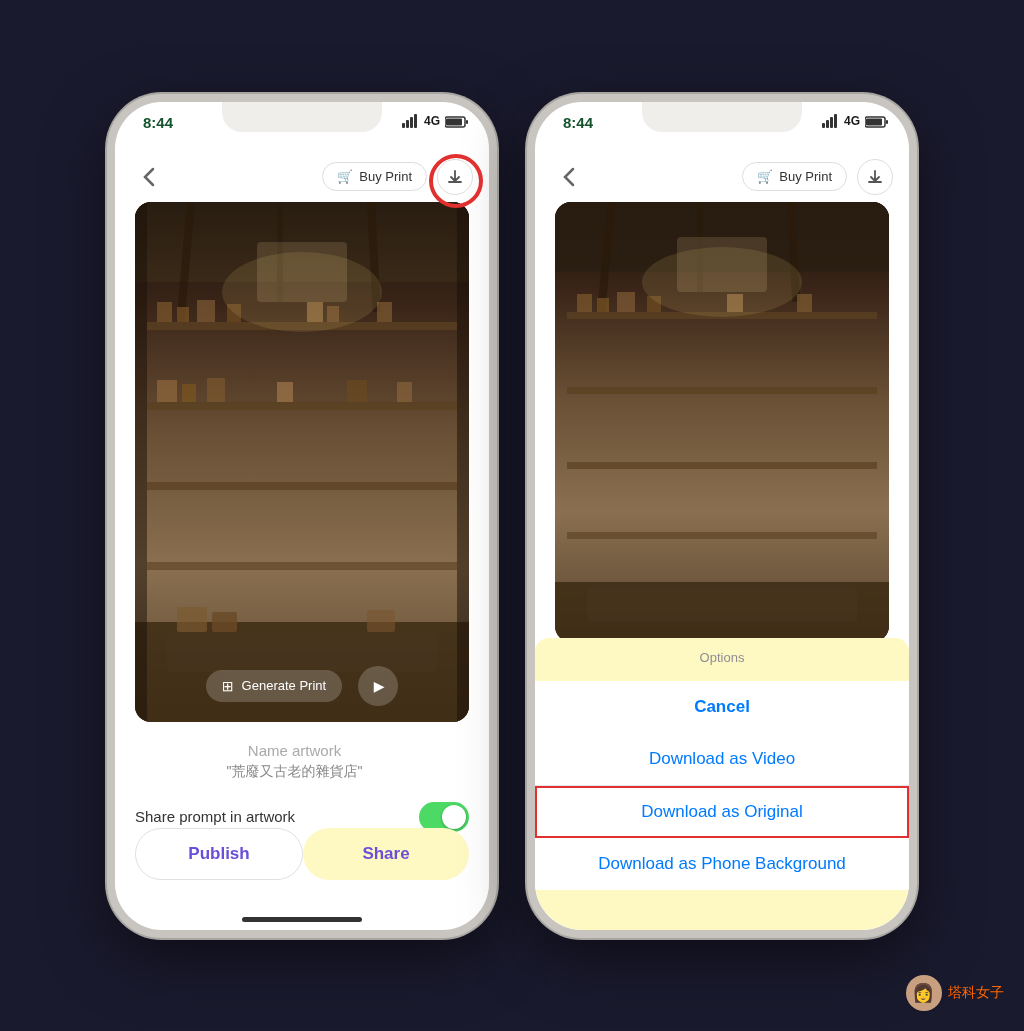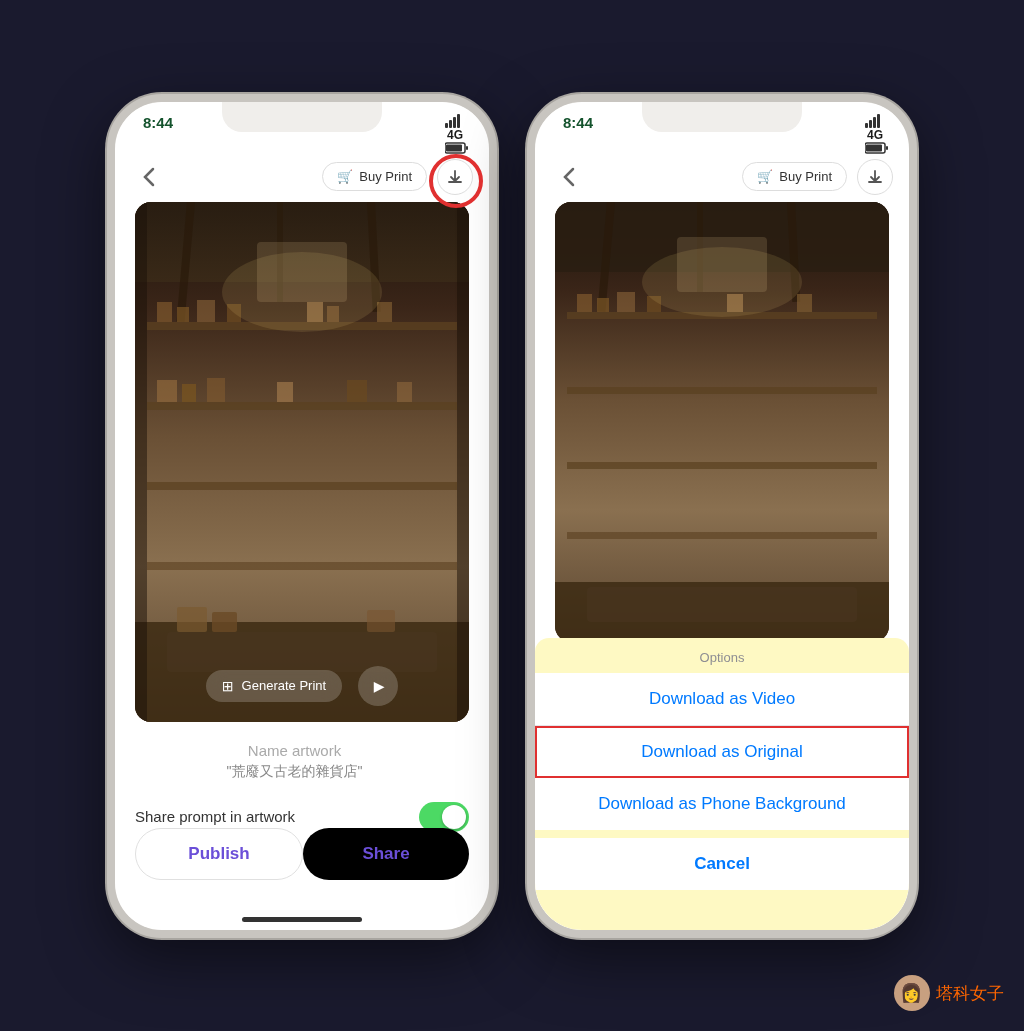--- a/index.html
+++ b/index.html
@@ -57,24 +57,24 @@
     }
 
     .status-time {
       font-size: 15px;
       font-weight: 600;
       color: #14532d;
     }
 
     .status-icons {
       display: flex;
-      align-items: flex-start;
+      align-items: flex-end;
+      gap: 5px;
       font-size: 12px;
       color: #1a1a1a;
-      flex-direction: column;
     }
 
     
     .screen {
       position: absolute;
       top: 0;
       left: 0;
       right: 0;
       bottom: 0;
       background: #fff;
@@ -267,21 +267,21 @@
       align-items: center;
       justify-content: center;
       font-size: 17px;
       font-weight: 600;
       color: #6b4fd8;
     }
 
     .share-btn {
       flex: 1;
       height: 52px;
-      background: #000000;
+      background: #fef9c3;
       border-radius: 30px;
       display: flex;
       align-items: center;
       justify-content: center;
       font-size: 17px;
       font-weight: 600;
       color: #6b4fd8;
     }
 
     
@@ -364,21 +364,21 @@
       background: #c8a080;
       border-radius: 50%;
       overflow: hidden;
       display: flex;
       align-items: center;
       justify-content: center;
       font-size: 18px;
     }
 
     .watermark-text {
-      font-size: 17px;
+      font-size: 14px;
       color: #ff6600;
       font-weight: 500;
     }
 
     
     .artwork-svg {
       width: 100%;
       height: 100%;
     }
 
@@ -605,34 +605,34 @@
         <rect x="250" y="92" width="15" height="18" fill="#8a6535" opacity="0.6"></rect>
         <ellipse cx="175" cy="80" rx="80" ry="35" fill="#ffe080" opacity="0.12"></ellipse>
         <rect x="0" y="380" width="350" height="60" fill="#3a2810" opacity="0.8"></rect>
         <rect x="40" y="385" width="270" height="35" fill="#4a3520" opacity="0.6" rx="4"></rect>
         <rect x="130" y="35" width="90" height="55" fill="#ffe0a0" opacity="0.15" rx="4"></rect>
       </svg>
     </div>
 
     <div class="options-sheet" style="bottom: 0; position: absolute; left: 0; right: 0;">
       <div class="options-title">Options</div>
+      <div style="background:#fff; margin-top: 8px;">
+        <div class="cancel-item">
+          <span>Cancel</span>
+        </div>
+      </div>
       <div style="background:#fff">
         <div class="option-item">
           <span>Download as Video</span>
         </div>
         <div class="option-item" style="border: 2.5px solid #e03030; margin: 0; padding: 14px 20px;">
           <span>Download as Original</span>
         </div>
         <div class="option-item" style="border-bottom:none">
           <span>Download as Phone Background</span>
-        </div>
-      </div>
-      <div style="background:#fff; margin-top: 8px;">
-        <div class="cancel-item">
-          <span>Cancel</span>
         </div>
       </div>
     </div>
 
     <div class="home-indicator"></div>
   </div>
 </div>
 
 <div class="watermark">
   <div class="watermark-avatar">

